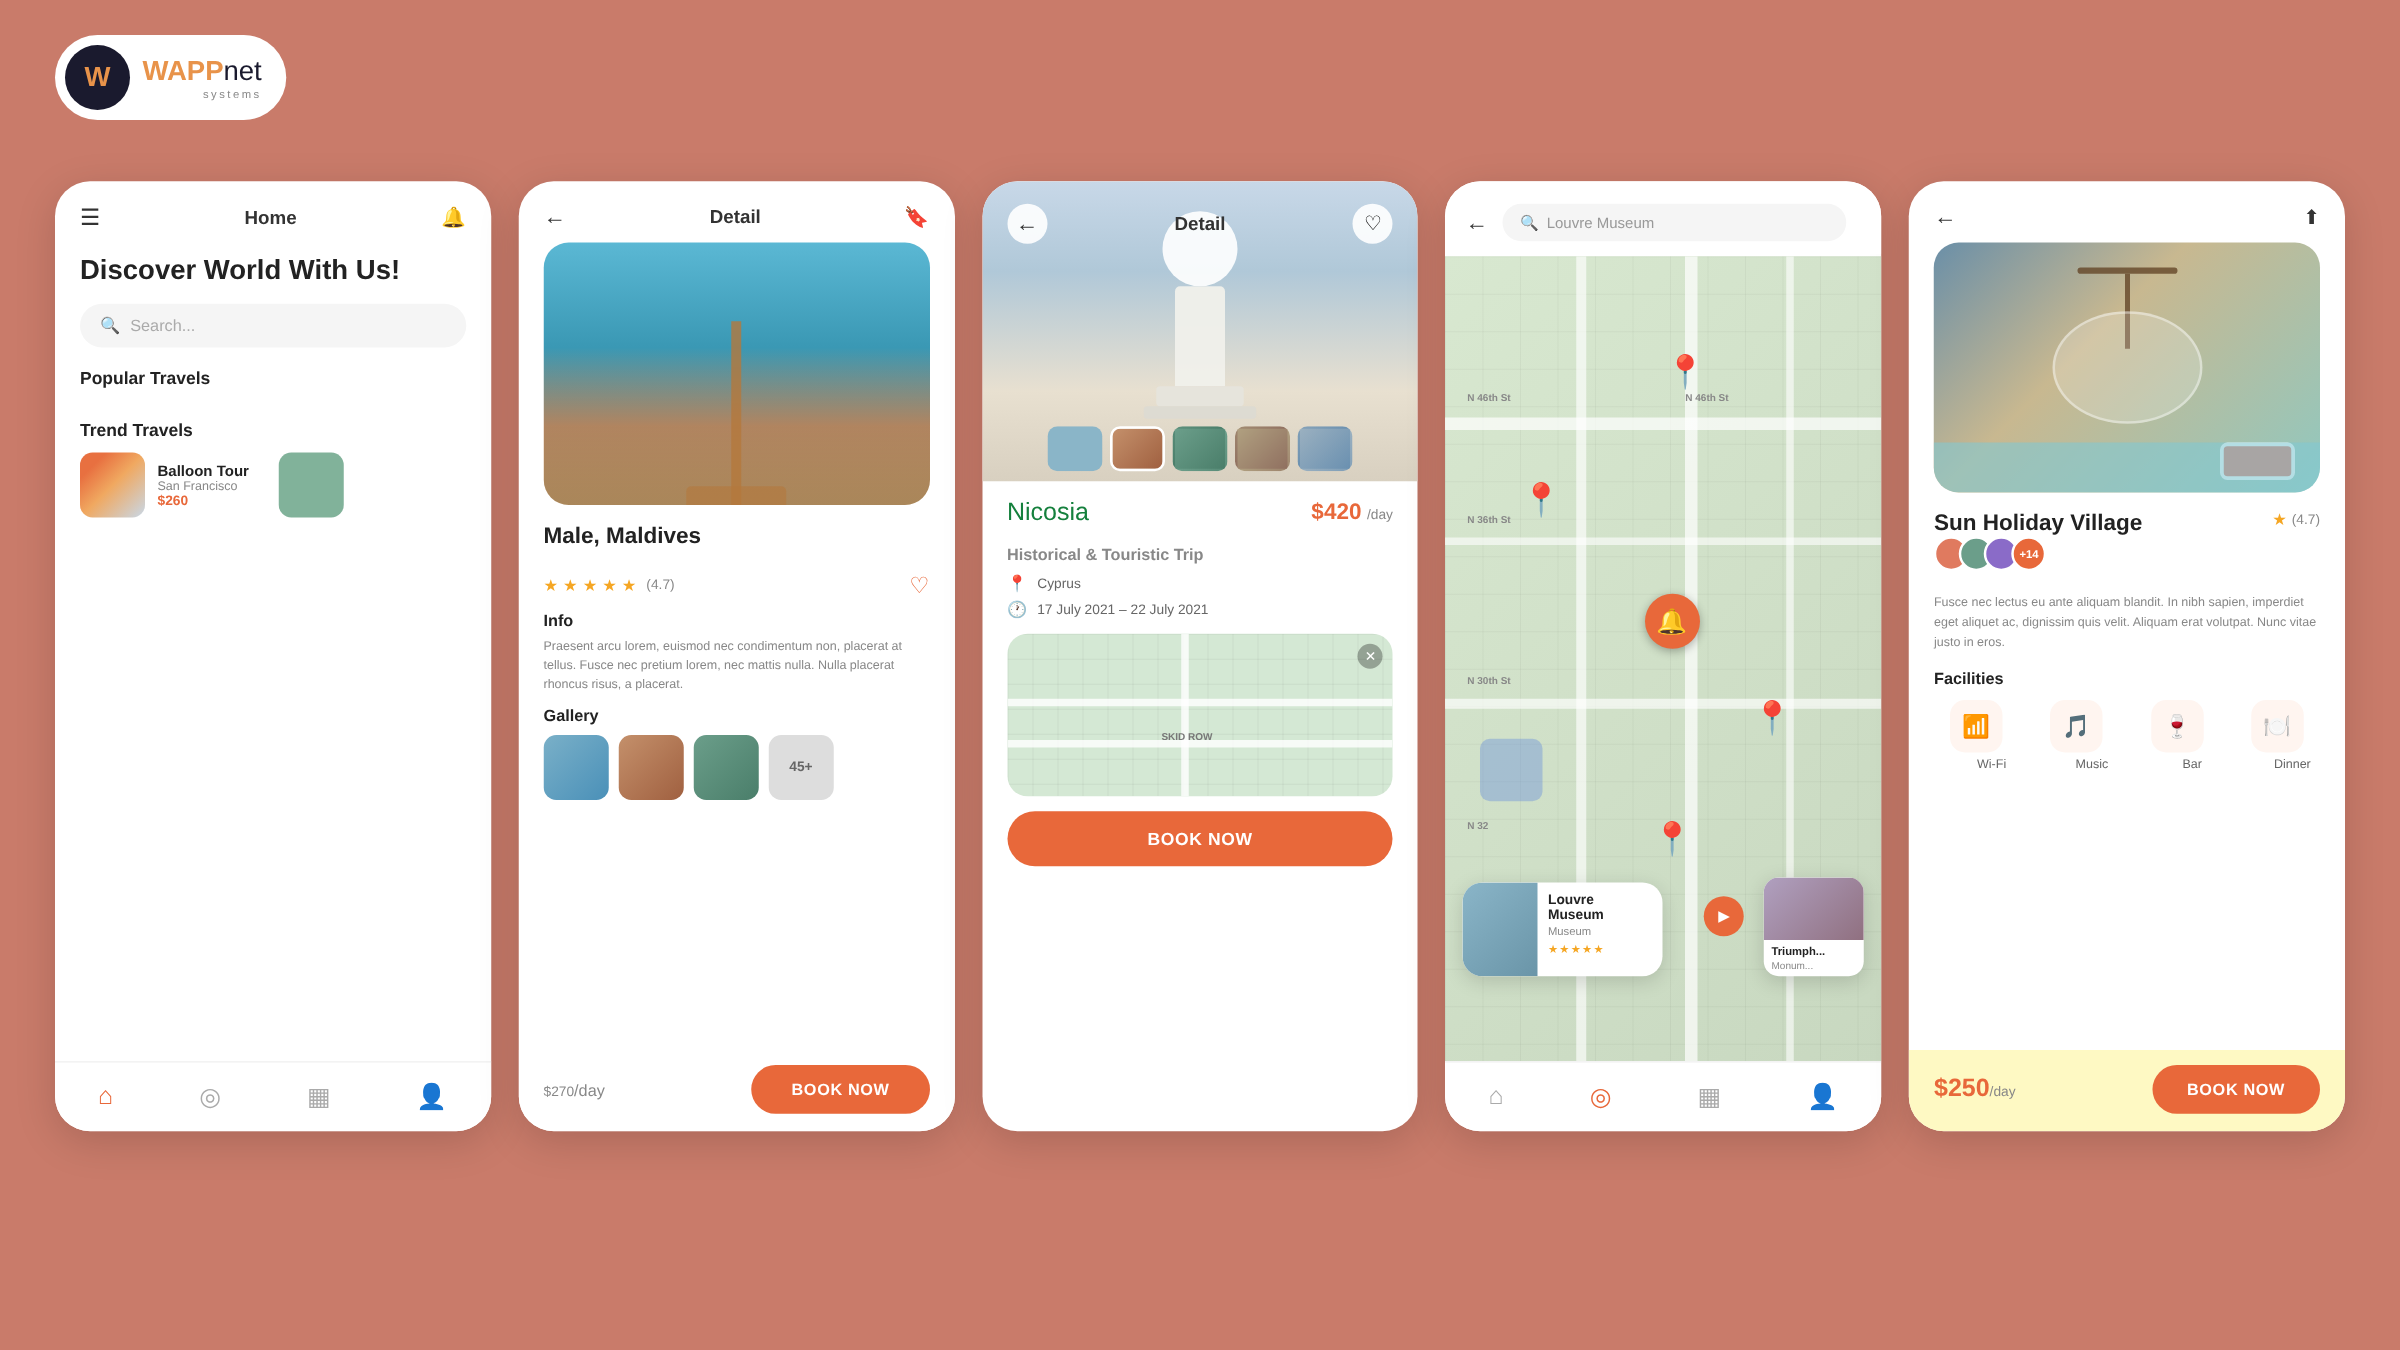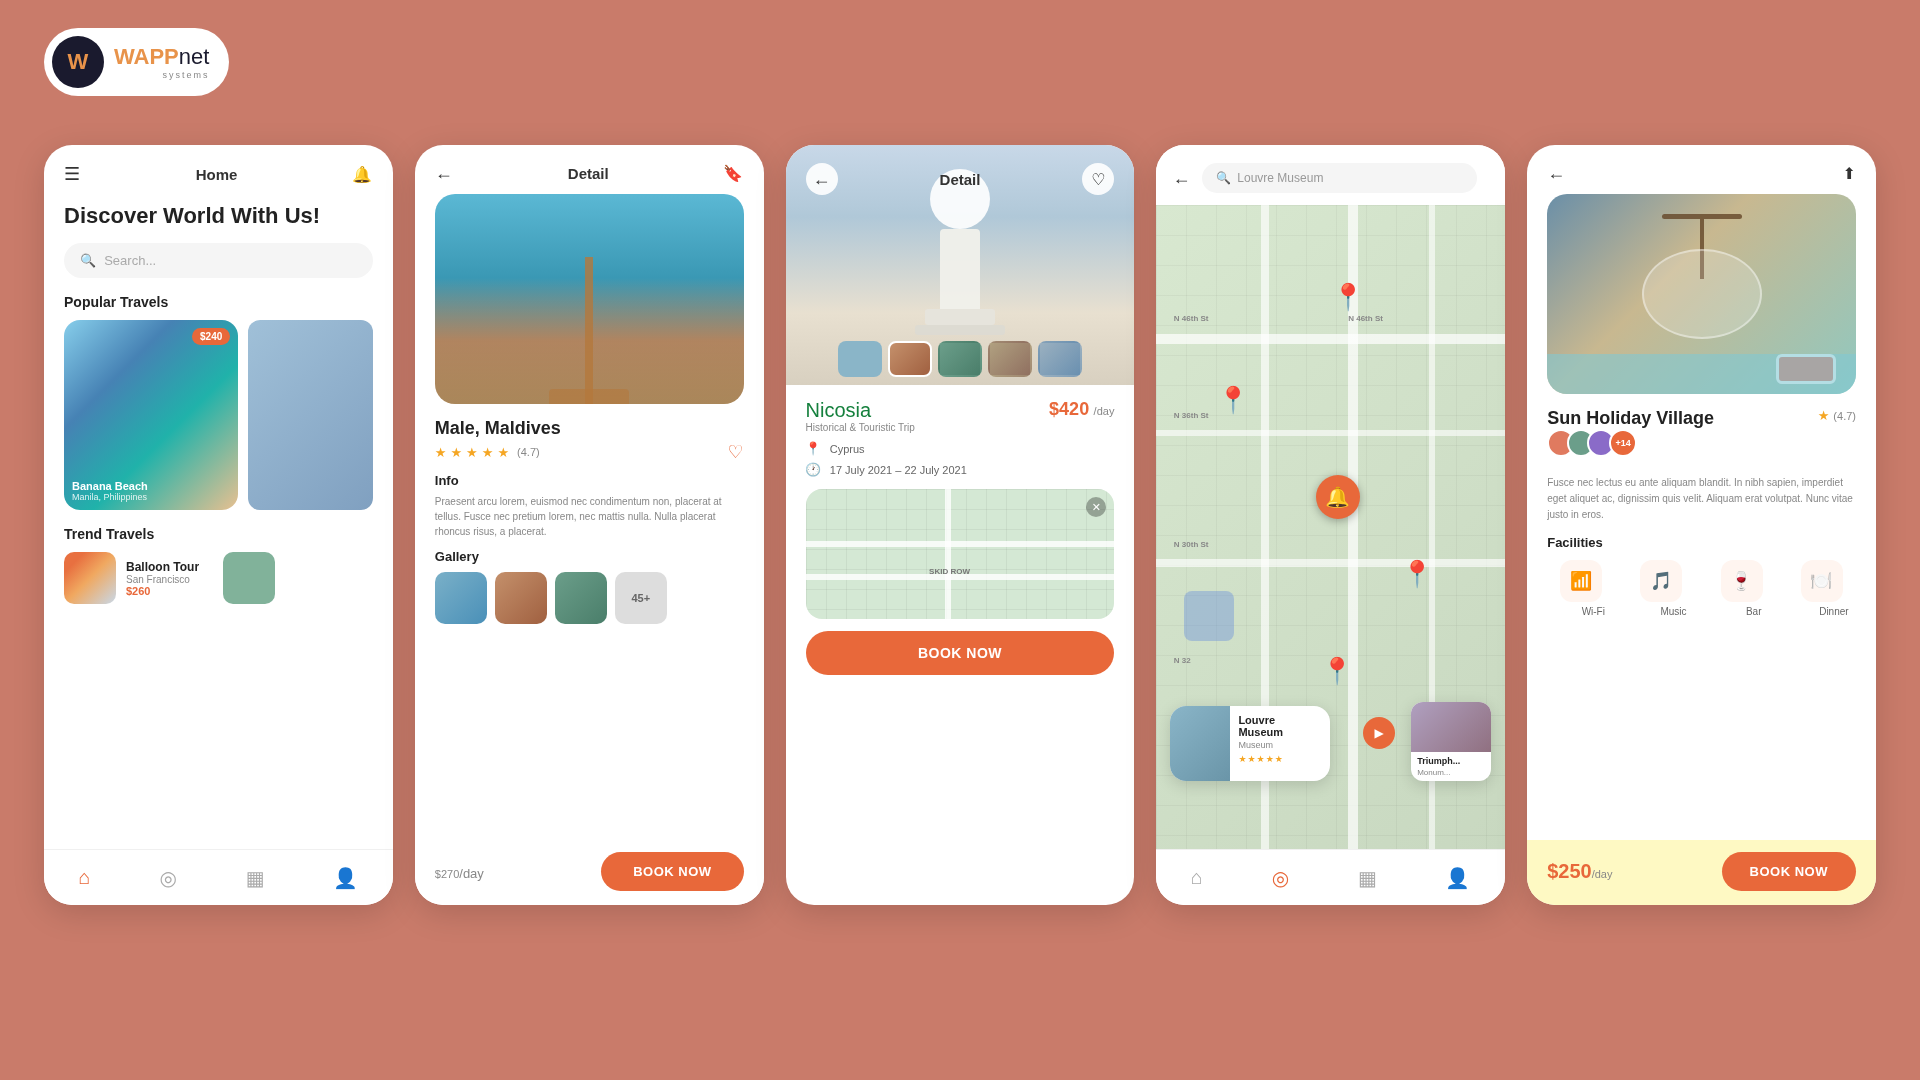--- a/index.html
+++ b/index.html
@@ -219,21 +219,21 @@
       right: 0;
       height: 60%;
       background: linear-gradient(to top, rgba(0,0,0,0.2), transparent);
     }
 
     .s2-place-name {
       font-size: 18px;
       font-weight: 800;
       color: #222;
       padding: 0 20px;
-      margin-bottom: 2px;
+      margin-bottom: 18px;
     }
     .s2-stars {
       padding: 0 20px;
       display: flex;
       align-items: center;
       gap: 4px;
       margin-bottom: 10px;
     }
     .star { color: #f5a623; font-size: 13px; }
     .rating-text { font-size: 11px; color: #888; margin-left: 4px; }
@@ -336,21 +336,21 @@
     .s3-thumb:nth-child(5) { background: #9ab0c0; }
 
     .s3-content { padding: 14px 20px; }
     .s3-place-row {
       display: flex;
       align-items: flex-start;
       justify-content: space-between;
       margin-bottom: 8px;
     }
     .s3-place-name { font-size: 20px; font-weight: 400; color: #15803d; }
-    .s3-category { font-size: 10px; color: #888; margin-top: 0; }
+    .s3-category { font-size: 13px; color: #888; margin-top: 14px; font-weight: bold; }
     .s3-price { font-size: 18px; font-weight: 800; color: #e8683a; }
     .s3-per { font-size: 11px; color: #888; }
 
     .s3-meta { display: flex; flex-direction: column; gap: 6px; margin-bottom: 12px; }
     .s3-meta-row { display: flex; align-items: center; gap: 8px; font-size: 11px; color: #666; }
     .meta-icon { font-size: 13px; color: #e8683a; }
 
     .s3-map {
       height: 130px;
       background: #d4e8d4;
@@ -682,27 +682,20 @@
       <h2>Discover World With Us!</h2>
       <div class="search-bar">
         <span>🔍</span>
         <span>Search...</span>
       </div>
     </div>
 
     <div class="section-title">Popular Travels</div>
 
     <div class="popular-grid">
-      <div class="pop-card-large bg-beach">
-        <div class="price-badge">$240</div>
-        <div class="card-label">
-          <div class="card-label-name">Banana Beach</div>
-          <div class="card-label-loc">Manila, Philippines</div>
-        </div>
-      </div>
       <div class="pop-card-small">
         <div class="pop-card-sm" style="background: linear-gradient(135deg, #a0c0d8 0%, #80a0c0 100%);"></div>
       </div>
     </div>
 
     <div class="section-title">Trend Travels</div>
     <div class="trend-list">
       <div class="trend-item">
         <div class="trend-img bg-balloon"></div>
         <div class="trend-info">

